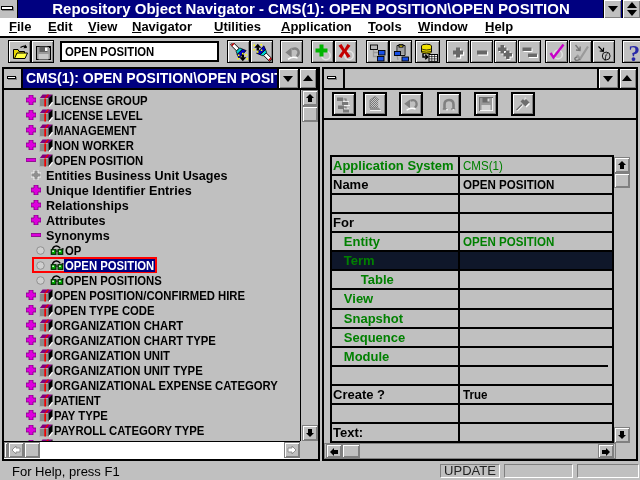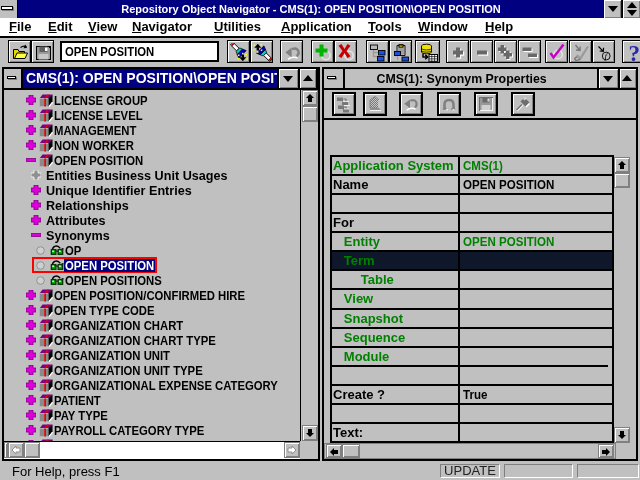--- a/index.html
+++ b/index.html
@@ -18,21 +18,21 @@
 .sbtn{position:absolute;background:#c0c0c0;border:1px solid #808080;box-shadow:inset 1px 1px 0 #fff,inset -1px -1px 0 #808080}
 .sbtn svg{position:absolute;left:2px;top:2px}
 </style></head>
 <body>
 
 <div class="ab" style="left:0;top:0;width:640px;height:18px;background:#000080">
   <div class="ab" style="left:0;top:0;width:18px;height:18px;background:#c0c0c0;border-right:1px solid #000">
     <div class="ab" style="left:2px;top:7px;width:12px;height:4px;background:#808080"></div>
     <div class="ab" style="left:1px;top:6px;width:12px;height:4px;background:#fff;border:1px solid #000"></div>
   </div>
-  <div class="ab" style="left:19px;top:0;width:584px;height:18px;color:#fff;text-align:center;line-height:18px;font-size:11px;font-weight:bold"><span style="white-space:nowrap">Repository Object Navigator - CMS(1): OPEN POSITION\OPEN POSITION</span></div>
+  <div class="ab" style="left:19px;top:0;width:584px;height:18px;color:#fff;text-align:center;line-height:18px;font-size:15px;font-weight:bold"><span style="white-space:nowrap">Repository Object Navigator - CMS(1): OPEN POSITION\OPEN POSITION</span></div>
   <div class="ab bev1" style="left:603px;top:0;width:18px;height:18px;border-left:1px solid #000">
     <div class="ab" style="left:4px;top:6px;width:0;height:0;border-left:5px solid transparent;border-right:5px solid transparent;border-top:6px solid #000"></div>
   </div>
   <div class="ab bev1" style="left:622px;top:0;width:18px;height:18px;border-left:1px solid #000">
     <div class="ab" style="left:4px;top:2px;width:0;height:0;border-left:5px solid transparent;border-right:5px solid transparent;border-bottom:6px solid #000"></div>
     <div class="ab" style="left:4px;top:10px;width:0;height:0;border-left:5px solid transparent;border-right:5px solid transparent;border-top:6px solid #000"></div>
   </div>
 </div>
 
 <div class="ab" style="left:0;top:18px;width:640px;height:18px;background:#fff;line-height:18px;font-weight:bold">
@@ -665,21 +665,20 @@
         </svg>
       </div>
   </div>
 </div>
 
 <div class="ab" style="left:322px;top:67px;width:316px;height:394px;border:2px solid #000;background:#c0c0c0">
   <div class="ab" style="left:0;top:0;width:21px;height:19px;background:#c0c0c0;border-right:2px solid #000">
     <div class="ab" style="left:4px;top:8px;width:9px;height:3px;background:#808080"></div>
     <div class="ab" style="left:3px;top:7px;width:9px;height:3px;background:#fff;border:1px solid #000"></div>
   </div>
-  <div class="ab" style="left:21px;top:0;width:234px;height:19px;color:#000;font-weight:bold;line-height:19px;text-align:center"><span style="display:inline-block;transform:scaleX(.95);transform-origin:50% 50%;white-space:nowrap">CMS(1): Synonym Properties</span></div>
   <div class="ab bev1" style="left:273px;top:0;width:21px;height:19px;border-left:2px solid #000">
     <div class="ab" style="left:4px;top:7px;width:0;height:0;border-left:5px solid transparent;border-right:5px solid transparent;border-top:6px solid #000"></div>
   </div>
   <div class="ab bev1" style="left:294px;top:0;width:18px;height:19px;border-left:2px solid #000">
     <div class="ab" style="left:2px;top:6px;width:0;height:0;border-left:5px solid transparent;border-right:5px solid transparent;border-bottom:6px solid #000"></div>
   </div>
   <div class="ab" style="left:0;top:19px;width:312px;height:2px;background:#000"></div>
 
   <div class="rbtn" style="left:8px;top:23px">
       <svg width="18" height="18">
@@ -738,21 +737,21 @@
         <polygon points="6.5,6.5 10.5,2.5 15.5,7.5 11.5,11.5" fill="#6e6e6e"></polygon>
         <polygon points="9,4 11,2 12.5,3.5 10.5,5.5" fill="#fff" opacity="0.7"></polygon>
         <path d="M12 12 l3.5 -3.5" stroke="#fff" stroke-width="1.4"></path>
       </svg>
     </div>
   <div class="ab" style="left:0;top:49px;width:312px;height:2px;background:#000"></div>
 
   <div class="ab" style="left:6px;top:86px;width:284px;height:288px;border:2px solid #000" id="grid">
       <div class="ab" style="left:0;top:0px;width:280px;height:19px;border-bottom:2px solid #000;background:#c0c0c0">
         <span class="ab" style="left:1px;top:0;width:124px;height:17px;line-height:17px;font-weight:bold;color:#008000;white-space:nowrap">Application System</span>
-        <span class="ab" style="left:131px;top:0;height:17px;line-height:17px;font-weight:bold;color:#008000;white-space:nowrap"><span style="display:inline-block;white-space:nowrap;transform:scaleX(.89);transform-origin:0 50%">CMS(1)</span></span>
+        <span class="ab" style="left:131px;top:0;height:17px;line-height:17px;font-weight:normal;color:#008000;white-space:nowrap"><span style="display:inline-block;white-space:nowrap;transform:scaleX(.89);transform-origin:0 50%">CMS(1)</span></span>
       </div>
       <div class="ab" style="left:0;top:19px;width:280px;height:19px;border-bottom:2px solid #000;background:#c0c0c0">
         <span class="ab" style="left:1px;top:0;width:124px;height:17px;line-height:17px;font-weight:bold;color:#000;white-space:nowrap">Name</span>
         <span class="ab" style="left:131px;top:0;height:17px;line-height:17px;font-weight:bold;color:#000;white-space:nowrap"><span style="display:inline-block;white-space:nowrap;transform:scaleX(.89);transform-origin:0 50%">OPEN POSITION</span></span>
       </div>
       <div class="ab" style="left:0;top:38px;width:280px;height:19px;border-bottom:2px solid #000;background:#c0c0c0">
         <span class="ab" style="left:1px;top:0;width:124px;height:17px;line-height:17px;font-weight:bold;color:#000;white-space:nowrap"></span>
         <span class="ab" style="left:131px;top:0;height:17px;line-height:17px;font-weight:bold;color:#000;white-space:nowrap"><span style="display:inline-block;white-space:nowrap;transform:scaleX(.89);transform-origin:0 50%"></span></span>
       </div>
       <div class="ab" style="left:0;top:57px;width:280px;height:19px;border-bottom:2px solid #000;background:#c0c0c0">

